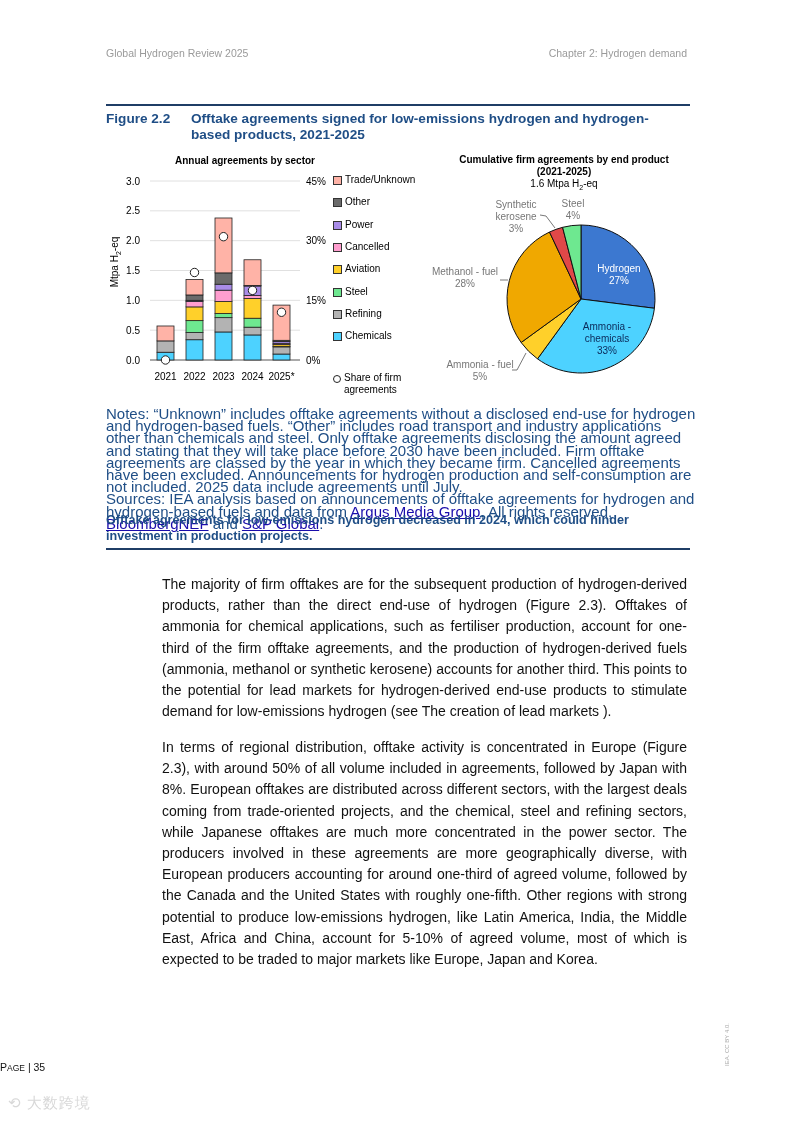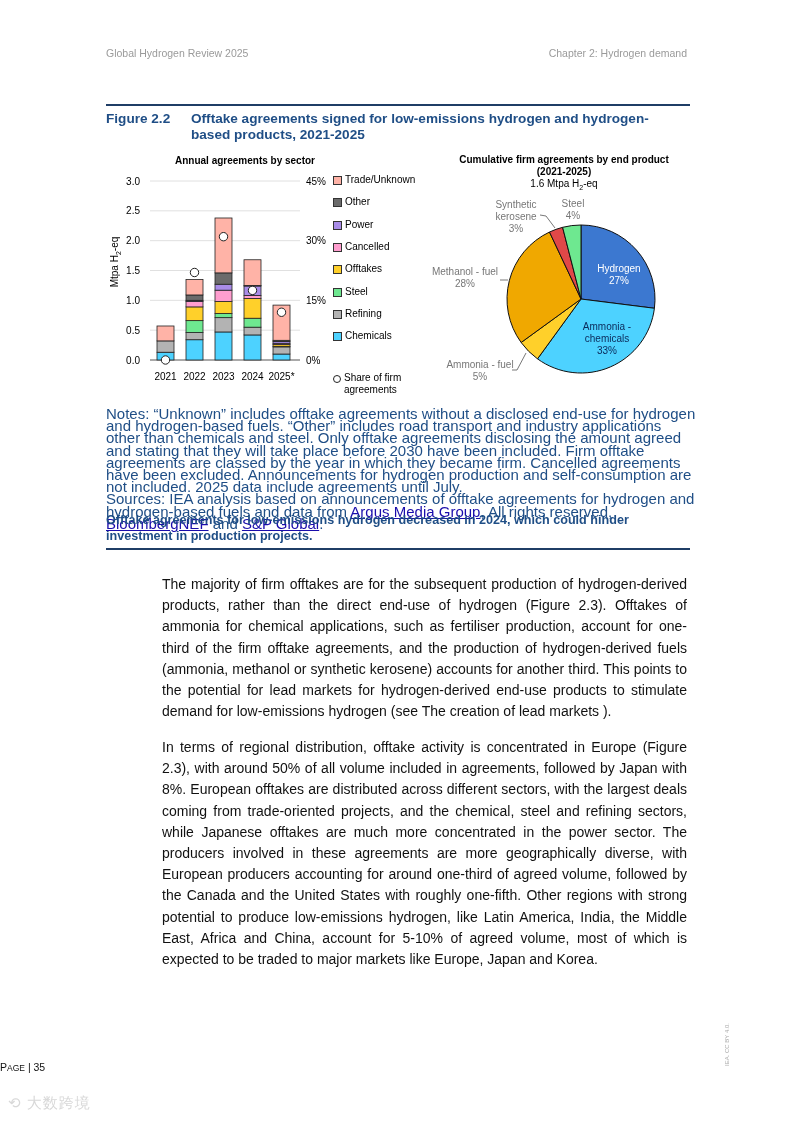--- a/index.html
+++ b/index.html
@@ -127,21 +127,21 @@
     <div class="legend-item" style="top: 218.6px;">
       <span class="sw" style="background: rgb(169, 140, 232);"></span>
       <span>Power</span>
     </div>
     <div class="legend-item" style="top: 240.9px;">
       <span class="sw" style="background: rgb(255, 158, 207);"></span>
       <span>Cancelled</span>
     </div>
     <div class="legend-item" style="top: 263.2px;">
       <span class="sw" style="background: rgb(255, 208, 42);"></span>
-      <span>Offtakes</span>
+      <span>Aviation</span>
     </div>
     <div class="legend-item" style="top: 285.5px;">
       <span class="sw" style="background: rgb(110, 232, 144);"></span>
       <span>Steel</span>
     </div>
     <div class="legend-item" style="top: 307.8px;">
       <span class="sw" style="background: rgb(179, 179, 179);"></span>
       <span>Refining</span>
     </div>
     <div class="legend-item" style="top: 330.1px;">

